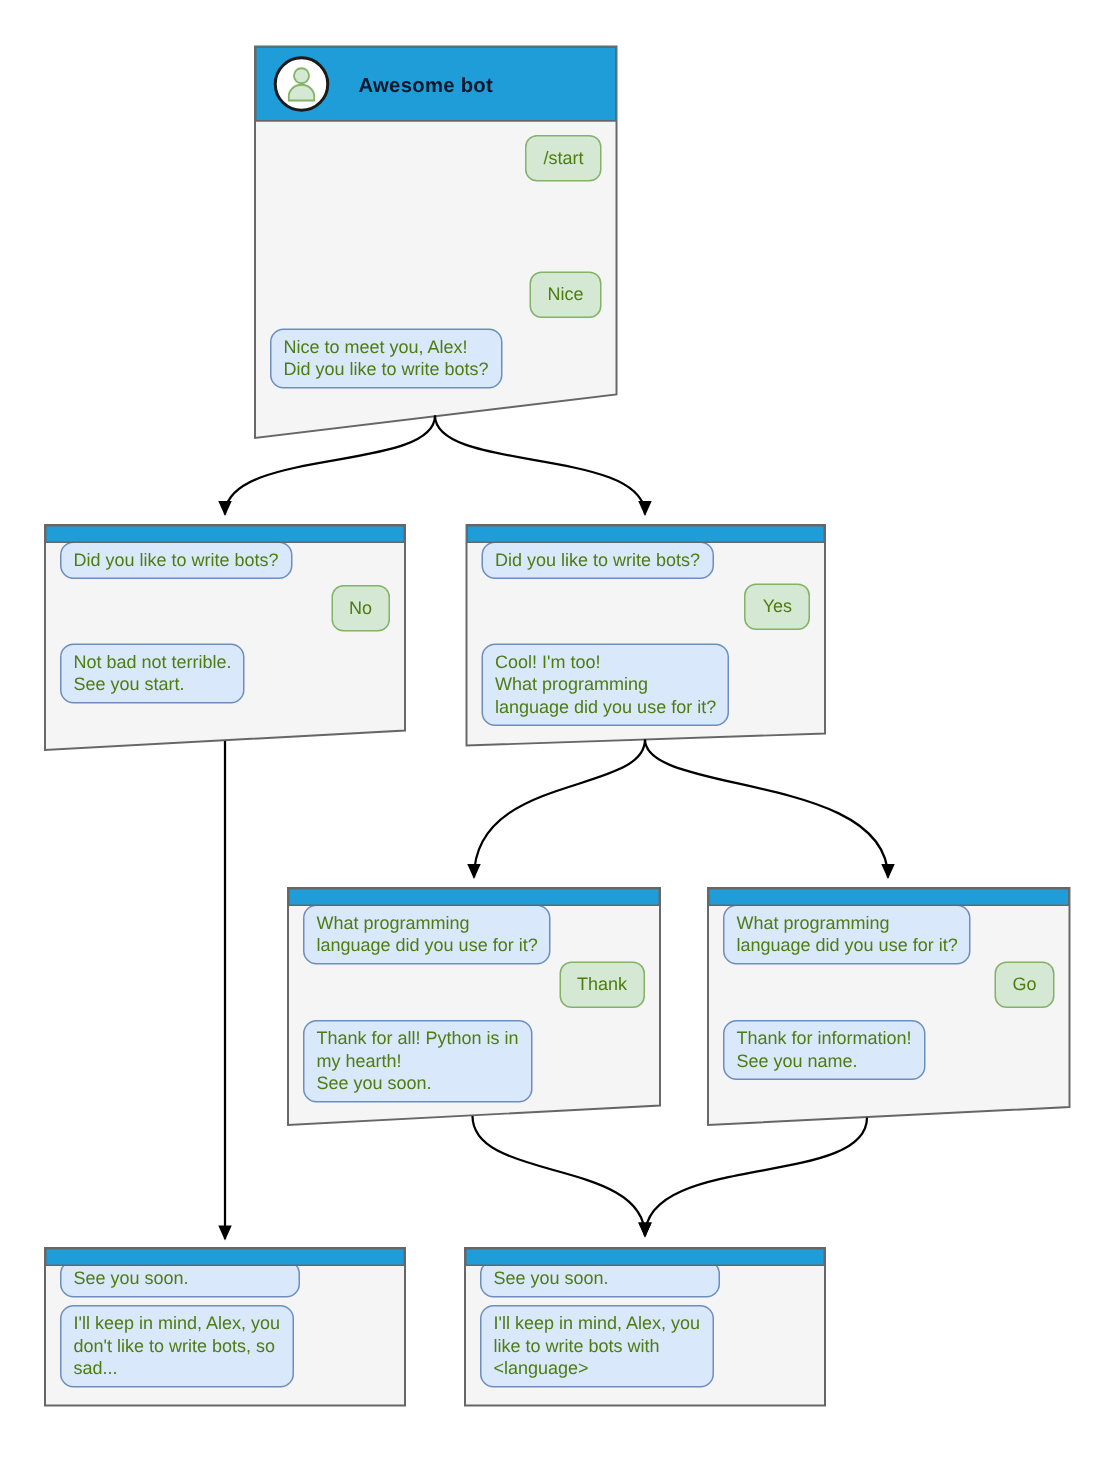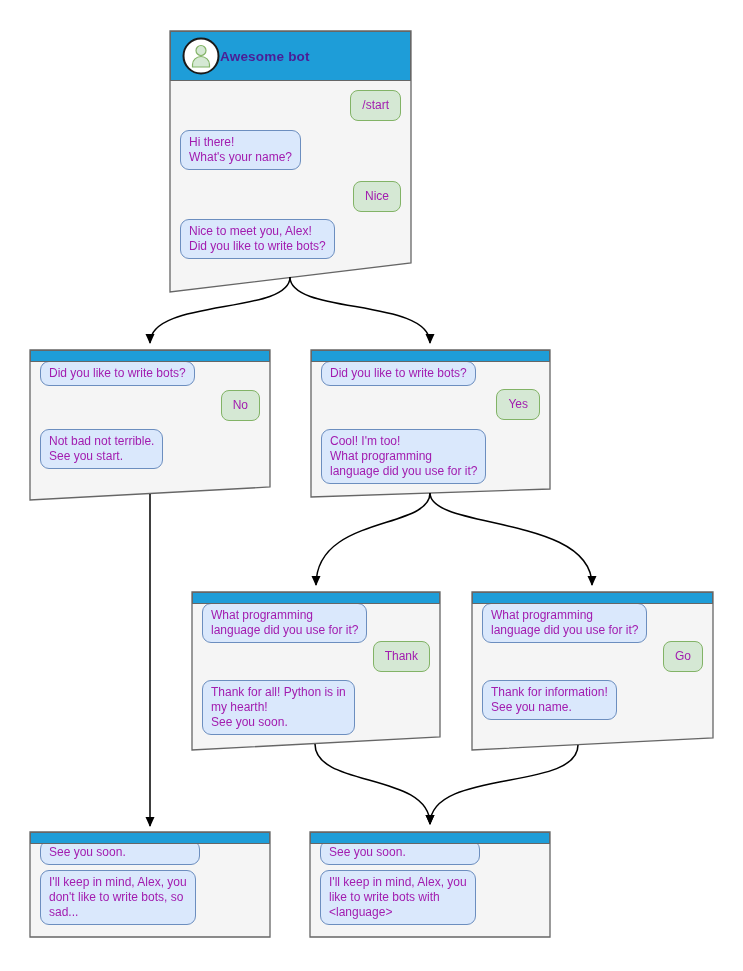--- a/index.html
+++ b/index.html
@@ -14,26 +14,26 @@
     position:absolute;left:0;top:0;width:100%;
     background:var(--header-blue,#1e9dd8);
     border:1px solid var(--card-border,#666);
     box-sizing:border-box;z-index:2;
     display:flex;align-items:center;
   }
   .card-header.main{height:50px;}
   .card-header.thin{height:12px;}
   .avatar{margin-left:11px;display:inline-flex;}
   .title{
-    margin-left:0;color:#4c1d95;font-weight:bold;
+    margin-left:19px;color:#0f172a;font-weight:bold;
     font-size:13.5px;letter-spacing:.2px;
   }
   .bubble{
     position:absolute;z-index:1;
-    font-size:12px;line-height:15px;color:#a21caf;
+    font-size:12px;line-height:15px;color:#4d7c0f;
     white-space:pre-line;border-radius:9px;
     box-sizing:border-box;
   }
   .bubble.bot{
     left:10px;
     background:var(--bot-bubble-fill,#dae8fc);
     border:1px solid var(--bot-bubble-border,#6c8ebf);
     padding:4px 8px;
   }
   .bubble.user{
@@ -78,22 +78,20 @@
       <span class="avatar">
         <svg width="38" height="38" viewBox="0 0 38 38">
           <circle cx="19" cy="19" r="17.5" fill="#ffffff" stroke="#1a1a1a" stroke-width="2"></circle>
           <circle cx="19" cy="13.5" r="5" style="fill:var(--avatar-fill,#d5e8d4);stroke:var(--avatar-stroke,#82b366);stroke-width:1.2"></circle>
           <path d="M10.5,30 L10.5,27.5 A8.5,8 0 0 1 27.5,27.5 L27.5,30 Z" style="fill:var(--avatar-fill,#d5e8d4);stroke:var(--avatar-stroke,#82b366);stroke-width:1.2"></path>
         </svg>
       </span>
       <span class="title">Awesome bot</span>
     </div>
     <div class="bubble user" style="top:59px">/start</div>
-    <div class="bubble bot" style="top:99px">Hi there!
-What's your name?</div>
     <div class="bubble user" style="top:150px">Nice</div>
     <div class="bubble bot" style="top:188px">Nice to meet you, Alex!
 Did you like to write bots?</div>
   </div>
 
   <div class="card" style="left:30px;top:350px;width:240px;height:150px">
     <div class="card-header thin"></div>
     <div class="bubble bot" style="top:11px">Did you like to write bots?</div>
     <div class="bubble user" style="top:40px">No</div>
     <div class="bubble bot" style="top:79px">Not bad not terrible.

